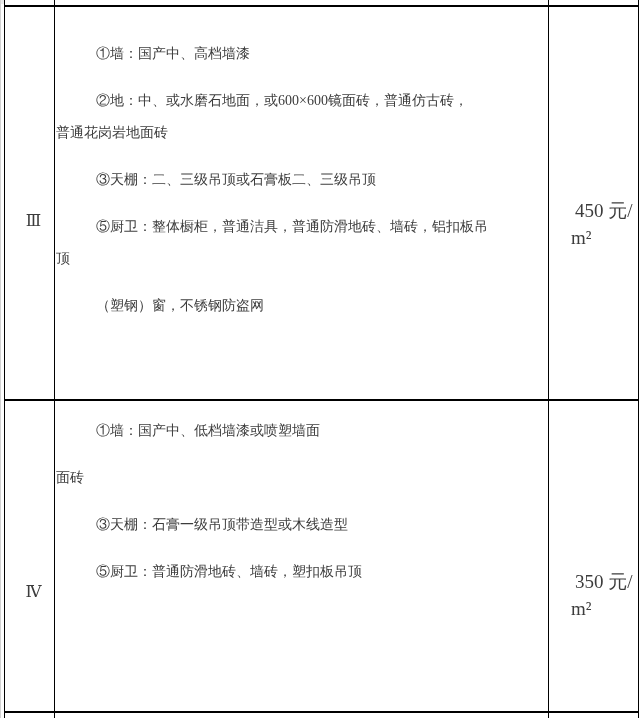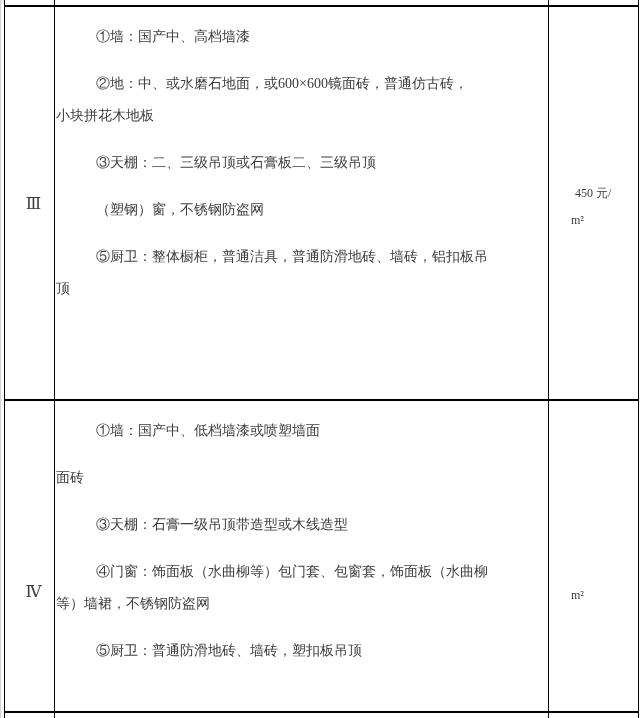--- a/index.html
+++ b/index.html
@@ -14,24 +14,24 @@
   .corner-artifact{position:absolute;left:0;top:0;width:4px;height:4px;background:#d9d9d9;opacity:.55;}
   .cell{position:absolute;overflow:hidden;}
   .grade-cell{left:5px;width:49px;display:flex;align-items:center;justify-content:center;
     font-size:16px;padding-left:8px;box-sizing:border-box;}
   .content-cell{left:55px;width:492px;padding-top:14px;box-sizing:border-box;}
   .item{margin:0;font-size:14px;line-height:32px;}
   .item + .item{margin-top:15px;}
   .ln{display:block;white-space:pre;padding-left:1px;}
   .ln.first{padding-left:41px;}
   .price-cell{left:549px;width:89px;display:flex;flex-direction:column;justify-content:center;
-    padding-top:8px;box-sizing:border-box;font-size:12px;line-height:27px;}
+    padding-top:8px;box-sizing:border-box;font-size:19px;line-height:27px;}
   .price-l1{padding-left:26px;white-space:pre;}
   .price-l2{padding-left:2px;white-space:pre;margin-left:20px;}
-  .row1{top:7px;height:392px;}
+  .row1{top:24px;height:392px;}
   .row2{top:401px;height:380px;}
 </style>
 </head>
 <body>
 
 <div id="screen">
 
   <div class="edge-gray"></div>
   <div class="corner-artifact"></div>
 
@@ -46,33 +46,33 @@
   <div class="cell grade-cell row1">
     <span>Ⅲ</span>
   </div>
 
   <div class="cell content-cell row1">
     <p class="item">
       <span class="ln first">①墙：国产中、高档墙漆</span>
     </p>
     <p class="item">
       <span class="ln first">②地：中、或水磨石地面，或600×600镜面砖，普通仿古砖，</span>
-      <span class="ln">小块拼花木地板</span>
+      <span class="ln">普通花岗岩地面砖</span>
     </p>
     <p class="item">
       <span class="ln first">③天棚：二、三级吊顶或石膏板二、三级吊顶</span>
     </p>
     <p class="item">
     </p>
     <p class="item">
-      <span class="ln first">（塑钢）窗，不锈钢防盗网</span>
+      <span class="ln first">⑤厨卫：整体橱柜，普通洁具，普通防滑地砖、墙砖，铝扣板吊</span>
+      <span class="ln">顶</span>
     </p>
     <p class="item">
-      <span class="ln first">⑤厨卫：整体橱柜，普通洁具，普通防滑地砖、墙砖，铝扣板吊</span>
-      <span class="ln">顶</span>
+      <span class="ln first">（塑钢）窗，不锈钢防盗网</span>
     </p>
   </div>
 
   <div class="cell price-cell row1">
     <span class="price-l1">450 元/</span>
     <span class="price-l2">m²</span>
   </div>
 
   <div class="cell grade-cell row2">
     <span>Ⅳ</span>
@@ -82,25 +82,22 @@
     <p class="item">
       <span class="ln first">①墙：国产中、低档墙漆或喷塑墙面</span>
     </p>
     <p class="item">
       <span class="ln">面砖</span>
     </p>
     <p class="item">
       <span class="ln first">③天棚：石膏一级吊顶带造型或木线造型</span>
     </p>
     <p class="item">
-      <span class="ln first">④门窗：饰面板（水曲柳等）包门套、包窗套，饰面板（水曲柳</span>
-      <span class="ln">等）墙裙，不锈钢防盗网</span>
-    </p>
-    <p class="item">
       <span class="ln first">⑤厨卫：普通防滑地砖、墙砖，塑扣板吊顶</span>
     </p>
   </div>
 
   <div class="cell price-cell row2">
+    <span class="price-l1">350 元/</span>
     <span class="price-l2">m²</span>
   </div>
 
 </div>
 
 </body></html>

